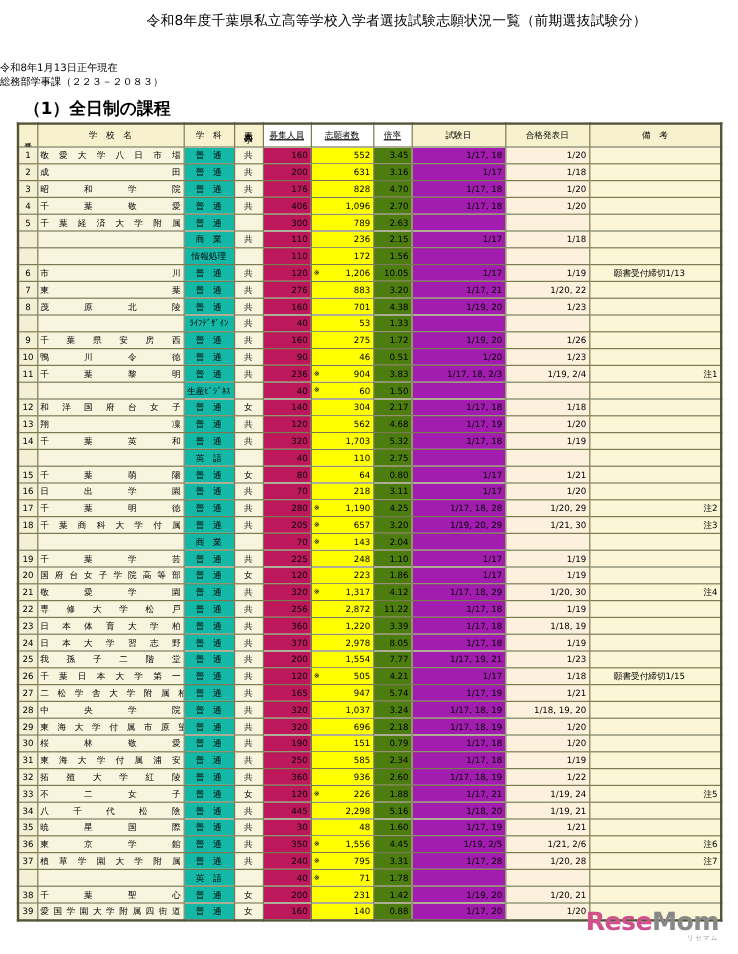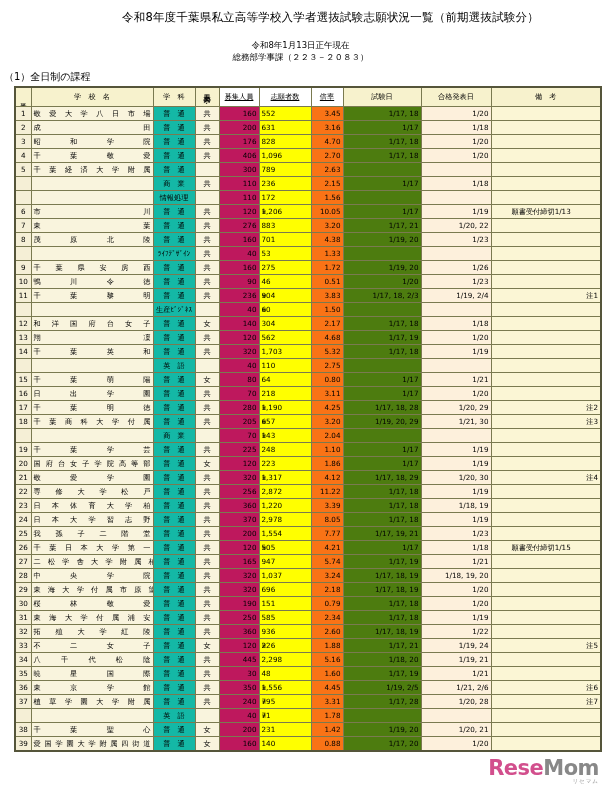--- a/index.html
+++ b/index.html
@@ -15,33 +15,34 @@
   .doc-title{
     text-align:center;
     font-size:11.5px;
     letter-spacing:0.2px;
     color:#000;
     padding-top:10px;
     font-weight:normal;
     padding-left:46px;
   }
   .meta{
-    text-align:center;
+    text-align:left;
     font-size:8.5px;
     color:#000;
     padding-right:14px;
     line-height:1.45;
-    margin-top:14px;
+    margin-top:26px;
   }
   .section-label{
-    font-size:10px;
+    font-size:14px;
     color:#000;
-    padding-left:4px;
+    padding-left:20px;
     margin-top:6px;
     margin-bottom:2px;
+    font-weight:bold;
   }
 
   table.grid{
     border-collapse:collapse;
     margin-left:14px;
     width:586px;
     table-layout:fixed;
   }
   table.grid td, table.grid th{
     border:1px solid #7a7a50;
@@ -70,24 +71,24 @@
     letter-spacing:1px;
     display:inline-block;
     line-height:1;
   }
 
   td.no{background:#f5efd6;text-align:center;width:16px;}
   td.school{background:#f9f4dd;text-align:justify;text-align-last:justify;padding:0 4px;}
   td.dept{background:#14b8a6;text-align:center;}
   td.coed{background:#f9f4dd;text-align:center;}
   td.cap{background:#be185d;text-align:right;padding-right:4px;}
-  td.app{background:#ffff00;padding-right:4px;position:relative;}
+  td.app{background:#ffff00;text-align:right;padding-right:4px;position:relative;}
   td.app .mk{position:absolute;left:2px;top:0;font-size:6px;}
-  td.ratio{background:#f97316;text-align:right;padding-right:4px;}
-  td.exam{background:#4d7c0f;text-align:right;padding-right:4px;}
+  td.ratio{background:#4d7c0f;text-align:right;padding-right:4px;}
+  td.exam{background:#a21caf;text-align:right;padding-right:4px;}
   td.res{background:#fdf0dc;text-align:right;padding-right:4px;}
   td.note{background:#fbf6d5;text-align:right;padding-right:6px;}
   td.note.left{text-align:left;padding-left:20px;}
 
   col.c-no{width:16px}
   col.c-school{width:122px}
   col.c-dept{width:42px}
   col.c-coed{width:24px}
   col.c-cap{width:40px}
   col.c-app{width:52px}

